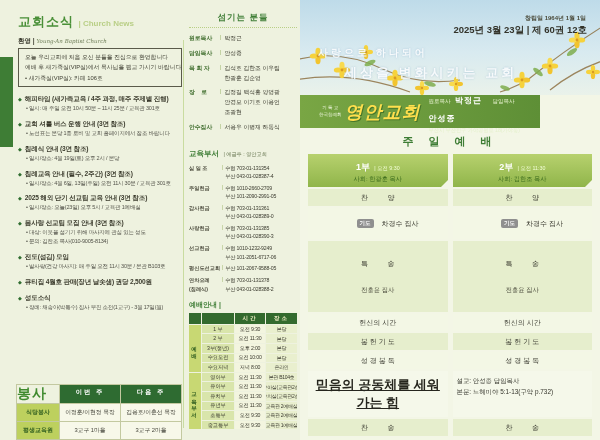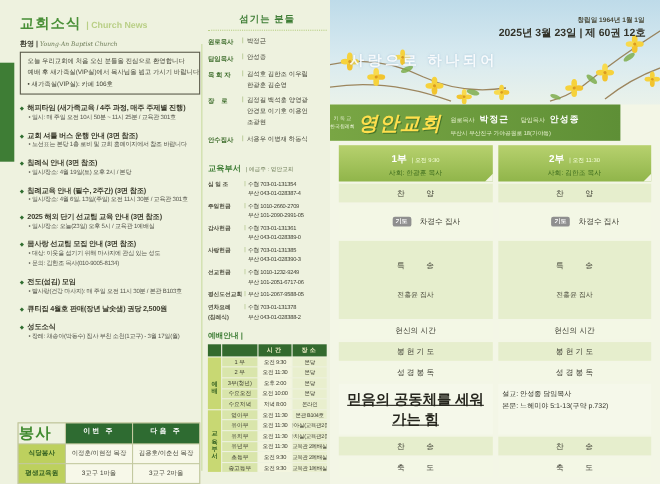--- a/index.html
+++ b/index.html
@@ -54,25 +54,25 @@
         font-size:5.5px;font-weight:bold;display:flex;align-items:center;justify-content:center;letter-spacing:1px;}
   .g1{grid-row:1/6;} .g2{grid-row:6/12;}
   .sc-n{background:#d9e5ab;font-size:5.2px;color:#3c3c30;display:flex;align-items:center;justify-content:center;white-space:pre;}
   .sc-t{background:#f3f5df;font-size:5.2px;color:#3c3c30;display:flex;align-items:center;justify-content:center;letter-spacing:-0.2px;}
   .sc-p{background:#e9efce;font-size:5px;color:#3c3c30;display:flex;align-items:center;justify-content:center;letter-spacing:-0.3px;white-space:nowrap;overflow:hidden;}
   
   .front{position:absolute;left:300px;top:0;width:300px;height:440px;background:#f3f6e6;}
   .hero{position:absolute;left:0;top:0;width:300px;height:95px;background:linear-gradient(180deg,#bedbe9 0%,#d8eaf0 55%,#eaf2ea 100%);overflow:hidden;}
   .founded{position:absolute;right:14px;top:14px;font-size:6px;color:#4a4a3a;font-weight:bold;}
   .issue{position:absolute;right:13px;top:24px;font-size:9.5px;color:#33332a;font-weight:bold;}
-  .slogan1{position:absolute;left:18px;top:46px;font-size:13px;font-weight:bold;letter-spacing:3px;color:rgba(255,255,255,0.88);text-shadow:0 0 2px rgba(130,170,200,0.6);}
+  .slogan1{position:absolute;left:18px;top:46px;font-size:10px;font-weight:bold;letter-spacing:3px;color:rgba(255,255,255,0.88);text-shadow:0 0 2px rgba(130,170,200,0.6);}
   .slogan2{position:absolute;left:44px;top:64px;font-size:13px;font-weight:bold;letter-spacing:3px;color:rgba(255,255,255,0.88);text-shadow:0 0 2px rgba(130,170,200,0.6);}
   .flowers{position:absolute;left:0;top:0;}
-  .band{position:absolute;left:0;top:95px;width:264px;height:33px;background:linear-gradient(90deg,#79a644,#5e8f36);
-        display:flex;align-items:center;padding:0 0;box-sizing:border-box;}
+  .band{position:absolute;left:0;top:95px;width:240px;height:33px;background:linear-gradient(90deg,#79a644,#5e8f36);
+        display:flex;align-items:center;padding:0 19px;box-sizing:border-box;}
   .denom{font-size:4.5px;color:#eaf3d8;white-space:pre;line-height:1.4;text-align:center;margin-right:3px;}
   .cname{font-family:"DejaVu Serif",serif;font-style:italic;font-weight:bold;font-size:18px;color:#ffdf4d;
          text-shadow:1px 1px 0 #46762a;margin-right:8px;letter-spacing:1px;}
   .pinfo{flex:1;}
   .plab{font-size:5.5px;color:#e4f0cc;}
   .pname{font-size:8px;font-weight:bold;color:#fff;margin-right:6px;letter-spacing:1px;}
   .addr{font-size:5.2px;color:#e4f0cc;margin-top:2px;}
   .webinfo{text-align:right;}
   .web{font-size:7.5px;font-weight:bold;color:#fff;}
   .tel{font-size:5.2px;color:#e4f0cc;margin-top:2px;white-space:pre;}
@@ -443,38 +443,40 @@
               <ellipse cx="3.4" cy="0" rx="3.6" ry="2.2" fill="#f6d23c"></ellipse>
               <ellipse cx="0" cy="3.4" rx="2.2" ry="3.6" fill="#f2c42e"></ellipse>
               <ellipse cx="-3.4" cy="0" rx="3.6" ry="2.2" fill="#f6d23c"></ellipse>
               <circle r="1.2" fill="#d99a22"></circle>
             </g>
         </g>
       </svg>
       <div class="founded">창립일 1964년  1월  1일</div>
       <div class="issue">2025년  3월 23일 | 제 60권 12호</div>
       <div class="slogan1">사랑으로 하나되어</div>
+      <div class="slogan2">세상을 변화시키는 교회</div>
     </div>
 
     <div class="band">
       <div class="denom">기 독 교
 한국침례회</div>
       <div class="cname">영안교회</div>
       <div class="pinfo">
         <div>
           <span class="plab">원로목사</span>
           <span class="pname">박정근</span>
           <span class="plab">담임목사</span>
           <span class="pname">안성종</span>
         </div>
         <div class="addr">부산시 부산진구 가야공원로 18(가야동)</div>
       </div>
     </div>
 
     <div class="fbody">
+      <div class="stitle">주 일 예 배</div>
 
       <div class="worship">
         <div class="phead">
           <div><span class="pt">1부</span>
                <span class="ptime">| 오전 9:30</span></div>
           <div class="pmc">사회: 한광훈 목사</div>
         </div>
         <div class="phead">
           <div><span class="pt">2부</span>
                <span class="ptime">| 오전 11:30</span></div>

